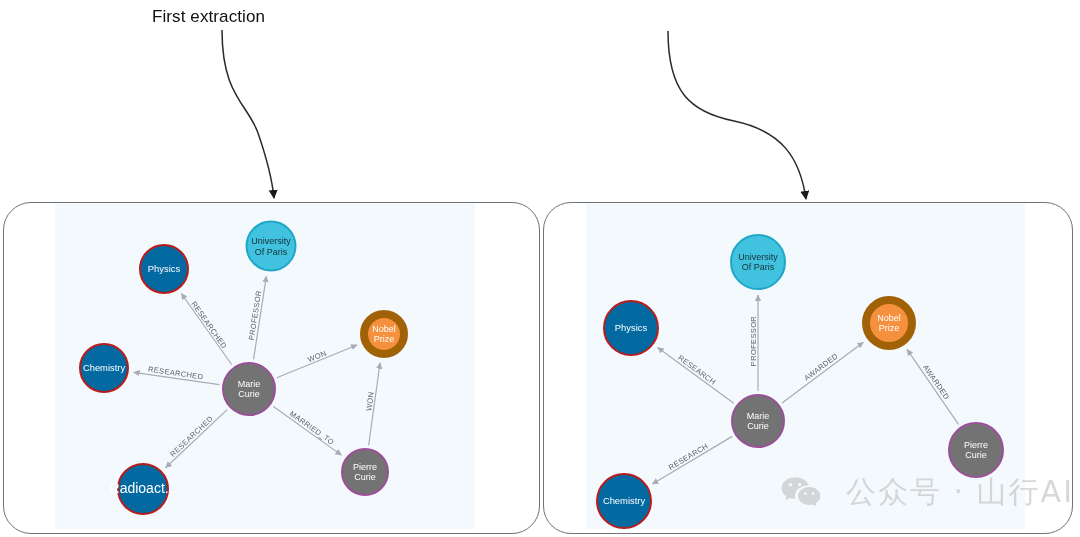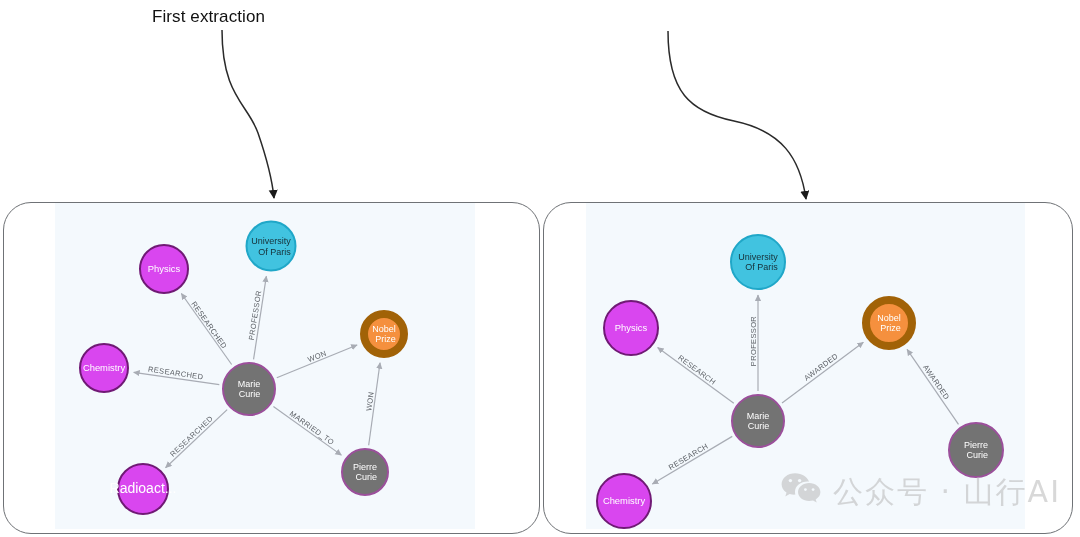--- a/index.html
+++ b/index.html
@@ -40,48 +40,48 @@
   }
   #canvas-left{left:51px;top:0px;width:420px;height:326px;}
   #canvas-right{left:42px;top:0px;width:439px;height:326px;}
 
   .graph{position:absolute;left:0;top:0;width:100%;height:100%;}
 
   .node{
     position:absolute;
     border-radius:50%;
     display:flex;align-items:center;justify-content:center;
-    text-align:right;
+    text-align:center;
     line-height:1.12;
     box-sizing:border-box;
     transform:translate(-50%,-50%);
     white-space:pre-line;
   }
   .node span{pointer-events:none;display:block;padding:0 2px;}
 
-  .n-red{background:#d946ef;border:2px solid #701a75;color:#ffffff;}
+  .n-red{background:#0369a1;border:2px solid #b91c1c;color:#ffffff;}
   .n-purple{background:#737373;border:2px solid #9b4f9b;color:#ffffff;}
   .n-cyan{background:#41c3e0;border:2px solid #20a7c8;color:#173038;}
   .n-orange{background:#f5903e;border:8px solid #a16207;color:#ffffff;}
 
   .edge-label{
     position:absolute;
     font-size:7.5px;
     color:#5c6066;
     letter-spacing:.35px;
     white-space:nowrap;
     transform-origin:center center;
     font-family:"Liberation Sans","DejaVu Sans",sans-serif;
   }
 
   
   #watermark{
     position:absolute;
     left:781px;top:472px;
-    display:flex;align-items:flex-start;gap:12px;
+    display:flex;align-items:center;gap:25px;
     opacity:.55;
     pointer-events:none;
   }
   #watermark .wm-text{
     font-size:30px;
     color:#b9b9b9;
     letter-spacing:2px;
     font-family:"DejaVu Sans","Liberation Sans",sans-serif;
   }
 </style>

